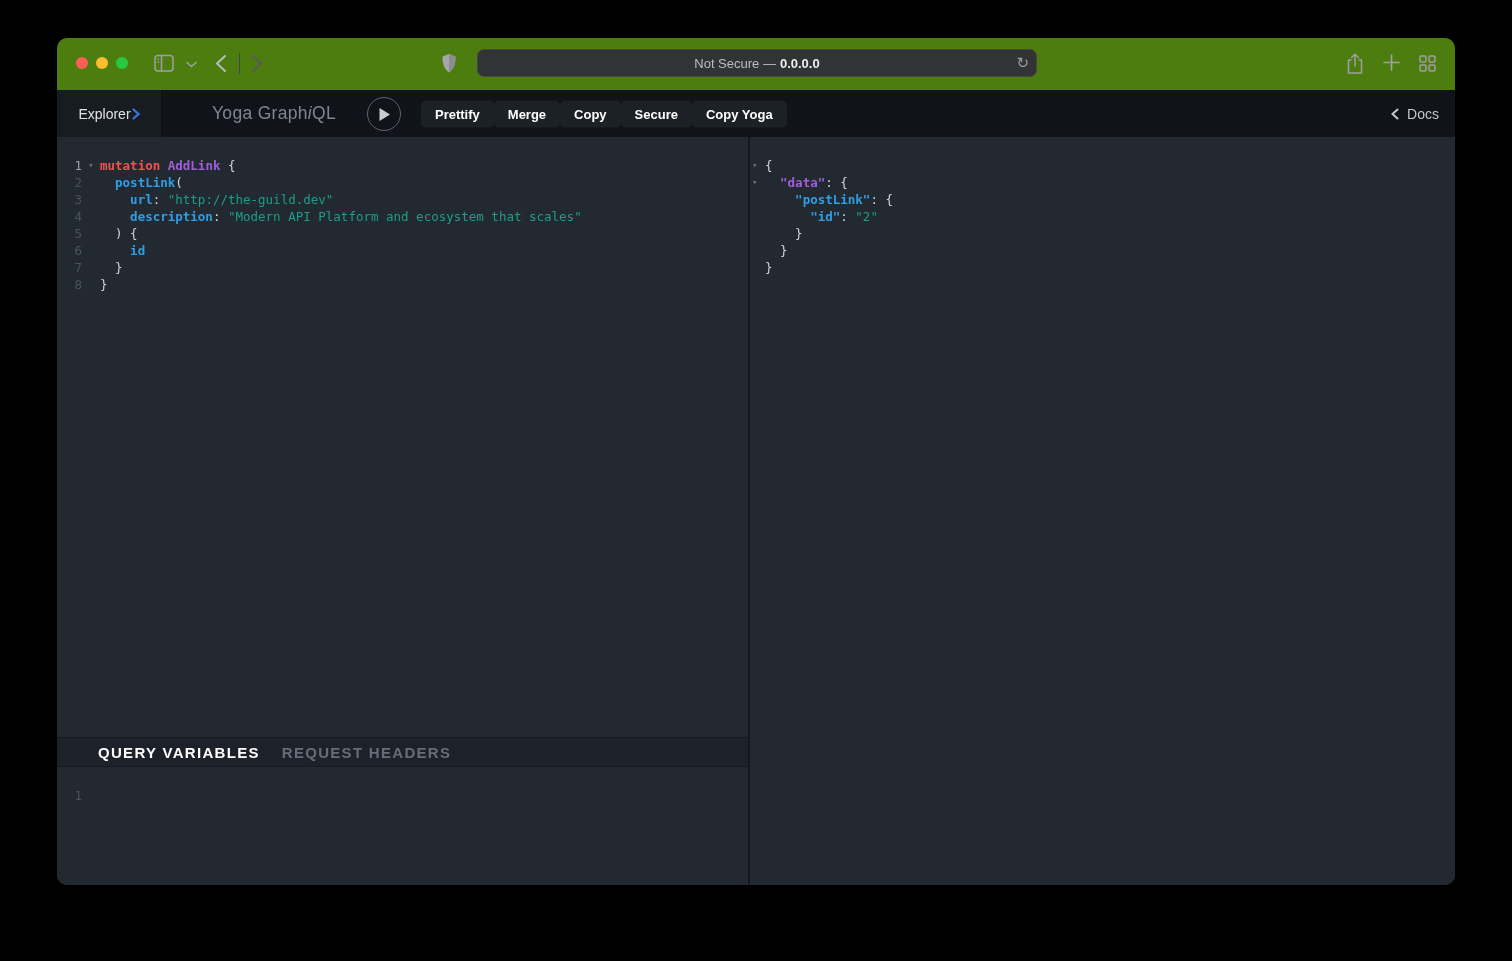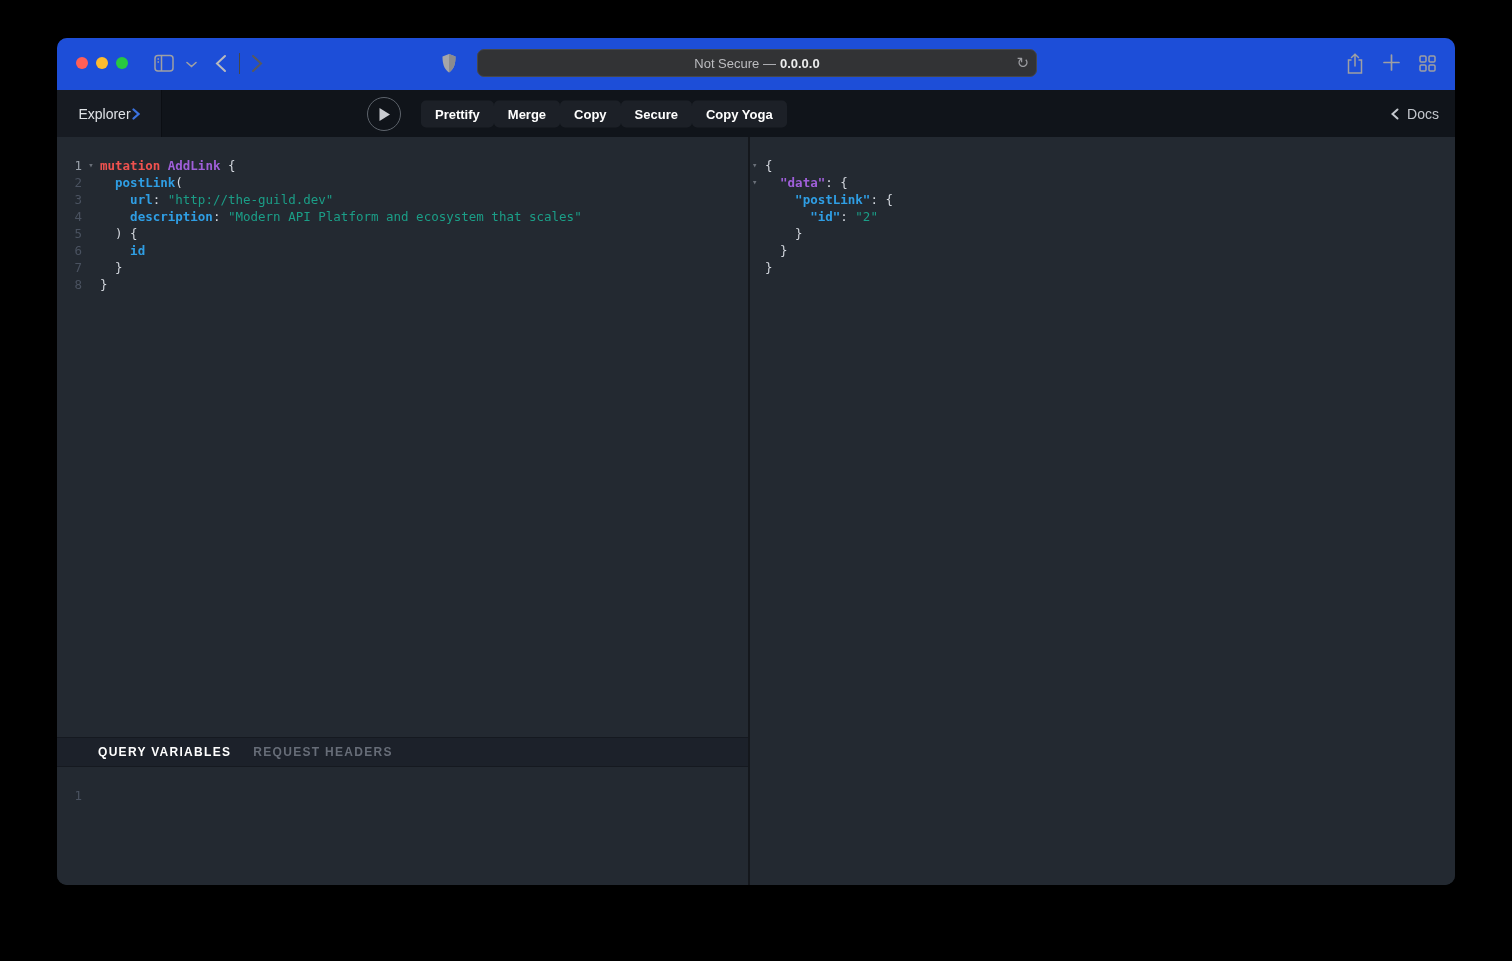--- a/index.html
+++ b/index.html
@@ -5,21 +5,21 @@
   * { margin:0; padding:0; box-sizing:border-box; }
   html,body { width:1512px; height:961px; background:#000; font-family:"Liberation Sans", sans-serif; overflow:hidden; }
 
   .window {
     position:absolute; left:57px; top:38px; width:1398px; height:847px;
     border-radius:10px; overflow:hidden; background:#232931;
     box-shadow:0 18px 50px rgba(0,0,0,.65);
   }
 
   
-  .chrome { position:relative; height:52px; background:#1d4ed8; }
+  .chrome { position:relative; height:52px; background:#4d7c0f; }
   .light { position:absolute; top:19px; width:12px; height:12px; border-radius:50%; }
   .chrome .cicon { position:absolute; color:#9fa0a3; }
   .vsep { position:absolute; left:182px; top:15px; width:1px; height:21px; background:#464749; }
   .urlbar {
     position:absolute; left:420px; top:11px; width:560px; height:28px;
     background:#323335; border:1px solid #464749; border-radius:7px;
     display:flex; align-items:center; justify-content:center; font-size:13px;
   }
   .url-prefix { color:#bcbdc0; }
   .url-host { color:#eceded; font-weight:bold; margin-left:4px; }
@@ -67,21 +67,21 @@
   .tok-prop { color:var(--prop); font-weight:bold; }
   .tok-attr { color:var(--prop); font-weight:bold; }
   .tok-str  { color:var(--str); }
   .tok-punct{ color:var(--punct); }
 
   
   .varbar {
     height:30px; background:#1c212a; border-top:1px solid #151920; border-bottom:1px solid #151920;
     display:flex; align-items:center; padding-left:41px; gap:22px;
   }
-  .vtab { font-size:12px; font-weight:bold; letter-spacing:1.3px; color:#676d78; cursor:pointer; }
+  .vtab { font-size:15px; font-weight:bold; letter-spacing:1.3px; color:#676d78; cursor:pointer; }
   .vtab.active { color:#ffffff; }
   .vars-editor { flex:1; background:#232931; padding-top:20px; }
 
   svg { display:block; }
 </style>
 </head>
 <body>
 
 <div class="window">
 
@@ -151,20 +151,21 @@
   </div>
 
   <div class="gql-toolbar">
     <div class="explorer">
       <span>Explorer</span>
       <svg width="8" height="12" viewBox="0 0 8 12" fill="none" stroke="#3b72e0" stroke-width="2.2" stroke-linecap="round">
         <polyline points="1.5,1.5 6.5,6 1.5,10.5"></polyline>
       </svg>
     </div>
 
+    <div class="app-title"><span>Yoga Graph</span><i>i</i><span>QL</span></div>
 
     <button class="play-btn">
       <svg width="13" height="15" viewBox="0 0 13 15">
         <path d="M1.5 1 L12 7.5 L1.5 14 Z" fill="#c9ccd1"></path>
       </svg>
     </button>
 
     <div class="tbtns">
         <button class="tbtn">Prettify</button>
         <button class="tbtn">Merge</button>

